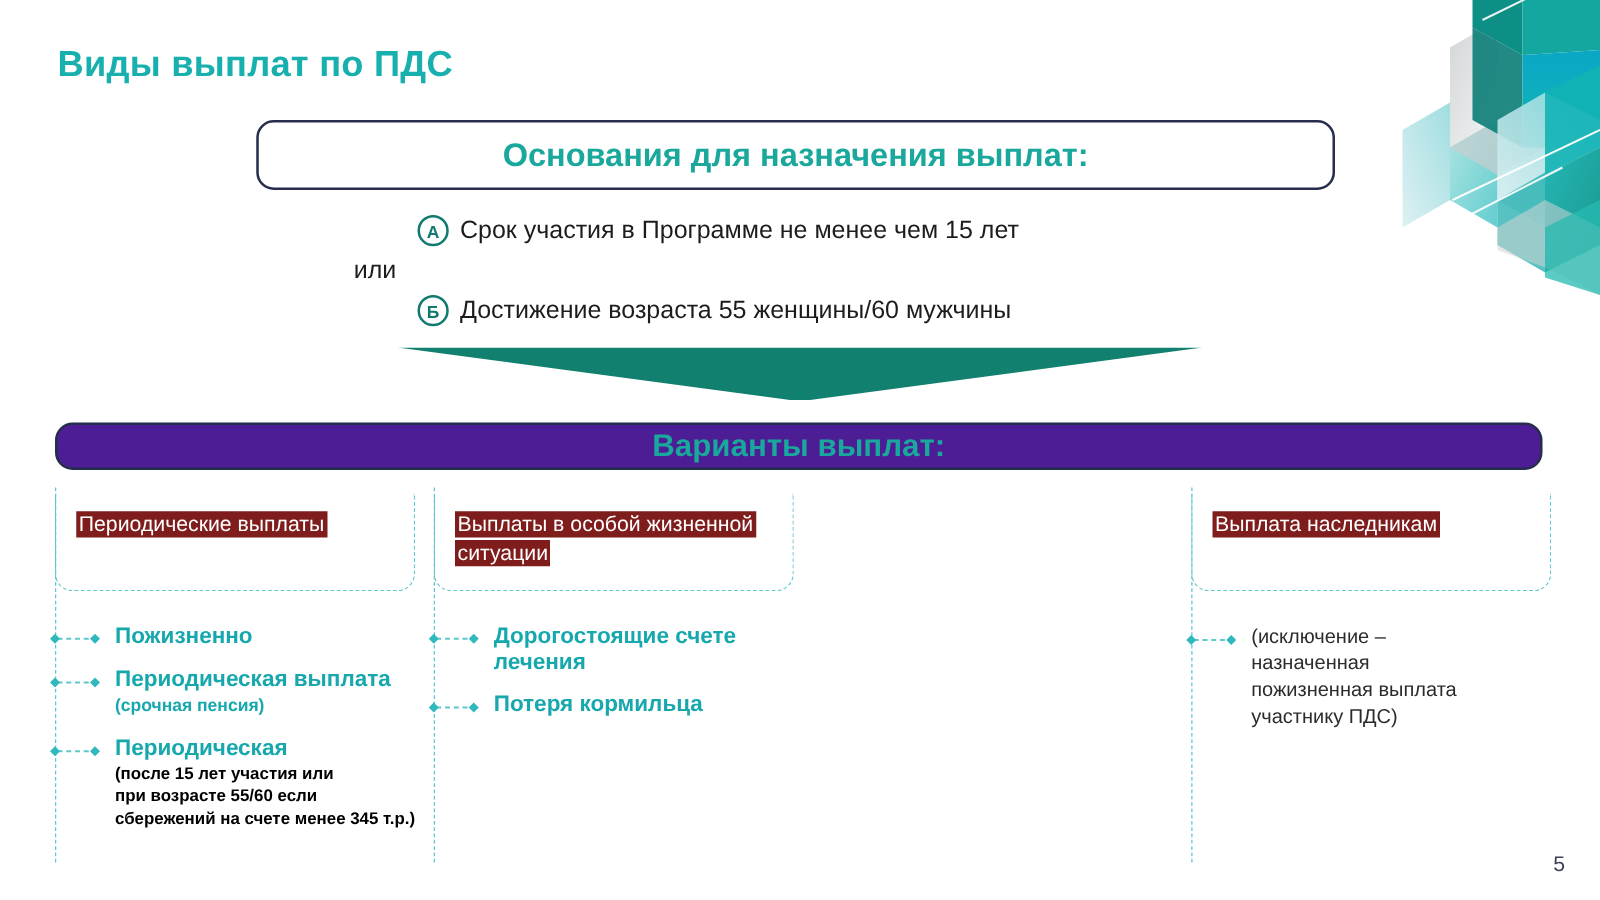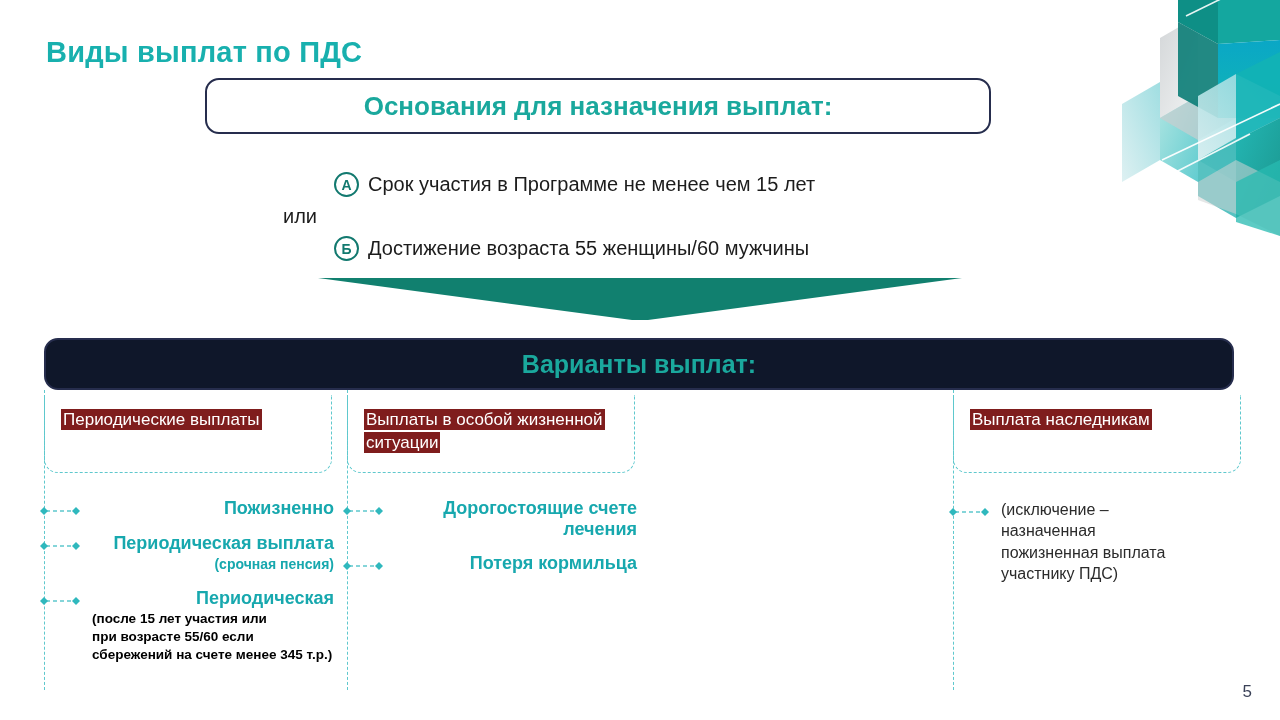--- a/index.html
+++ b/index.html
@@ -35,22 +35,22 @@
     font-weight: bold;
     letter-spacing: .2px;
     color: #18b0ae;
     white-space: nowrap;
   }
 
   
   #grounds-box {
     position: absolute;
     left: 205px;
-    top: 78px;
-    width: 786px;
+    top: 96px;
+    width: 863px;
     height: 56px;
     border: 2.5px solid #262d4d;
     border-radius: 14px;
     background: #fff;
     box-sizing: border-box;
   }
   #grounds-title {
     position: absolute;
     left: 0;
     right: 0;
@@ -106,24 +106,24 @@
     width: 644px;
     height: 42px;
   }
 
   
   #variants-box {
     position: absolute;
     left: 44px;
     top: 338px;
     width: 1190px;
-    height: 52px;
+    height: 38px;
     border: 2.5px solid #262d4d;
     border-radius: 14px;
-    background: #0f172a;
+    background: #4c1d95;
     box-sizing: border-box;
   }
   #variants-title {
     position: absolute;
     left: 0;
     right: 0;
     top: 50%;
     transform: translateY(-50%);
     text-align: center;
     font-size: 25px;
@@ -205,21 +205,20 @@
     top: 8px;
     width: 46px;
     height: 10px;
   }
   .item-text {
     margin-left: 48px;
     font-size: 18px;
     font-weight: bold;
     line-height: 1.14;
     color: #17a8ae;
-    text-align: right;
   }
   .item-note {
     font-size: 14px;
     font-weight: bold;
     color: #17a8ae;
   }
   .item-sub {
     margin-left: 48px;
     margin-top: 2px;
     font-size: 13.5px;

